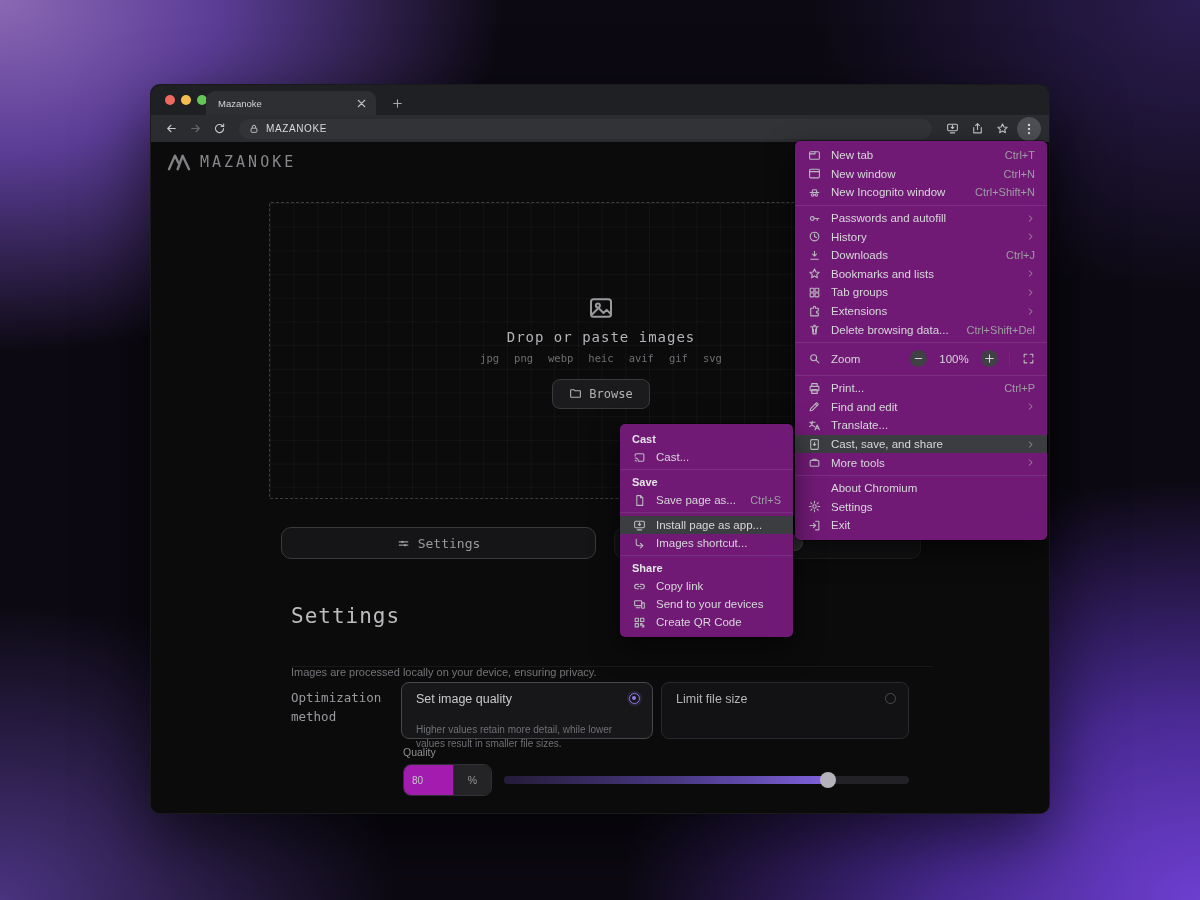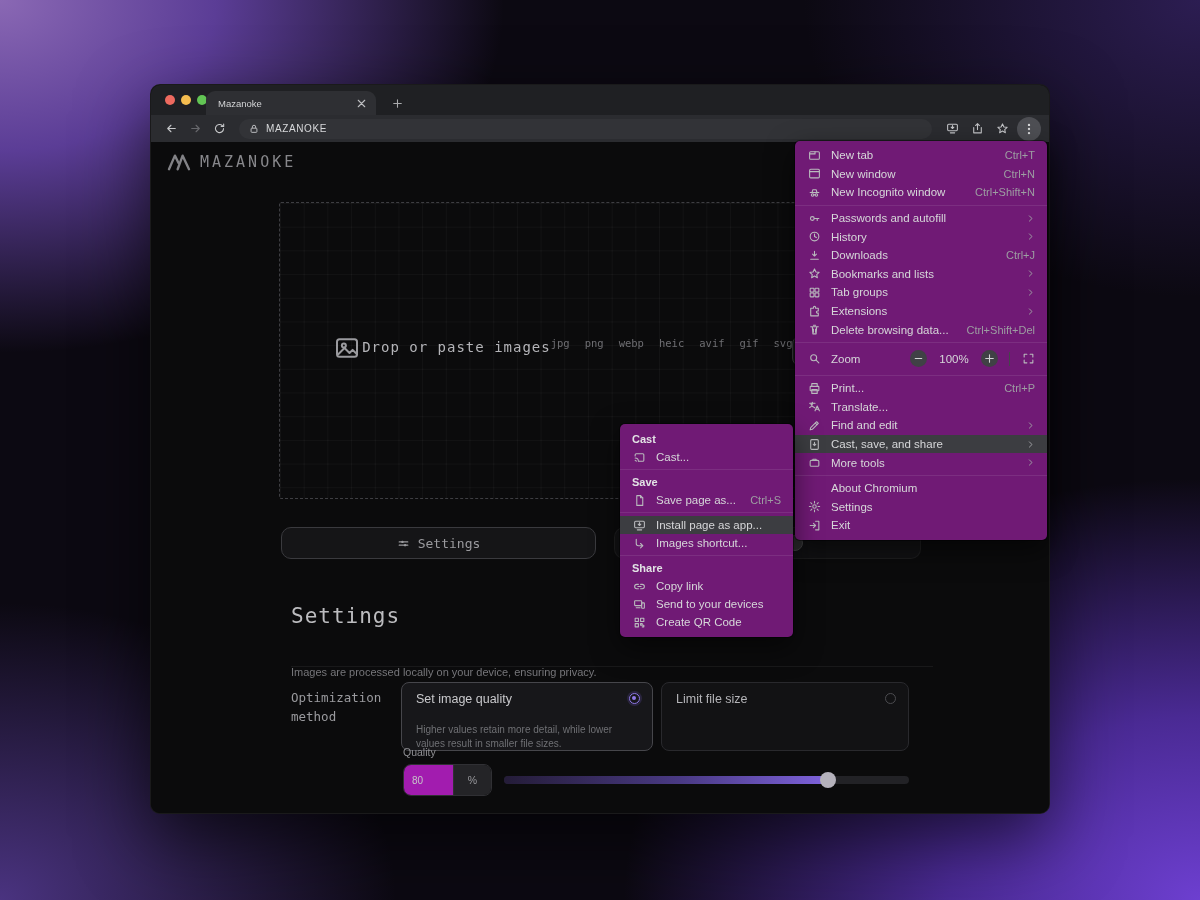--- a/index.html
+++ b/index.html
@@ -31,40 +31,40 @@
   .urlbar{flex:1;height:20px;margin:0 10px 0 8px;background:#323337;border-radius:10px;display:flex;align-items:center;padding:0 10px;}
   .url-text{font-size:10px;color:#d8d9db;letter-spacing:.6px;margin-left:7px;}
   .tb-right{display:flex;align-items:center;gap:4px;}
   .tb-ic{width:21px;height:21px;display:flex;align-items:center;justify-content:center;color:#c3c4c7;}
   .menu-btn{width:24px;height:24px;border-radius:50%;background:#4e4f54;display:flex;align-items:center;justify-content:center;color:#d9dadc;}
 
   
   .page{position:relative;height:671px;background:#0b0b0c;}
   .brand{position:absolute;left:16px;top:10px;display:flex;align-items:center;gap:9px;color:#828286;}
   .brand-text{font-family:"DejaVu Sans Mono",monospace;font-size:15px;letter-spacing:3px;color:#87878b;}
-  .dropzone{position:absolute;left:128px;top:60px;width:664px;height:297px;border:1px dashed #3e3e42;border-radius:2px;
+  .dropzone{position:absolute;left:118px;top:60px;width:664px;height:297px;border:1px dashed #3e3e42;border-radius:2px;
     background-image:linear-gradient(rgba(255,255,255,.035) 1px,transparent 1px),linear-gradient(90deg,rgba(255,255,255,.035) 1px,transparent 1px);
-    background-size:23.7px 23.7px;display:flex;flex-direction:row;align-items:center;justify-content:center;box-sizing:border-box;}
+    background-size:23.7px 23.7px;display:flex;flex-direction:column;align-items:center;justify-content:center;box-sizing:border-box;}
   .dz-icon{color:#9a9a9e;margin-bottom:6px;}
   .dz-title{font-family:"DejaVu Sans Mono",monospace;font-size:14px;color:#b4b4b8;letter-spacing:1px;margin-bottom:7px;}
   .dz-formats{display:flex;gap:15px;margin-bottom:15px;}
   .dz-fmt{font-family:"DejaVu Sans Mono",monospace;font-size:10.5px;color:#6e6e72;}
   .browse-btn{display:flex;align-items:center;gap:7px;padding:7px 16px;border:1px solid #3a3a3e;border-radius:8px;
     background:#1b1b1d;color:#b2b2b6;font-family:"DejaVu Sans Mono",monospace;font-size:12px;}
   .actions-row{position:absolute;left:0;top:385px;width:100%;height:32px;}
   .pill-btn{position:absolute;height:32px;border:1px solid #3a3a3e;border-radius:10px;background:#151517;
     display:flex;align-items:center;justify-content:center;gap:8px;color:#9a9a9e;font-family:"DejaVu Sans Mono",monospace;font-size:13px;box-sizing:border-box;}
   .btn-settings{left:130px;width:315px;}
   .btn-secondary{left:463px;width:307px;border-color:rgba(255,255,255,.05);background:#121214;}
   .count-badge{position:absolute;left:172px;top:7px;width:16px;height:16px;border-radius:50%;background:#323234;border:1px solid #4a4a4c;box-sizing:border-box;}
   .settings-title{position:absolute;left:140px;top:462px;font-family:"DejaVu Sans Mono",monospace;font-size:21px;color:#bcbcbf;letter-spacing:1px;}
   .settings-sub{position:absolute;left:140px;top:524px;font-size:11px;color:#76767a;}
   .sec-divider{position:absolute;left:140px;top:524px;width:642px;height:1px;background:rgba(255,255,255,.06);}
   .opt-label{position:absolute;left:140px;top:547px;width:110px;font-family:"DejaVu Sans Mono",monospace;font-size:12.5px;line-height:1.5;color:#9a9a9e;}
-  .opt-card{position:absolute;top:540px;height:69px;border-radius:8px;box-sizing:border-box;padding:9px 14px;}
+  .opt-card{position:absolute;top:540px;height:57px;border-radius:8px;box-sizing:border-box;padding:9px 14px;}
   .card-1{left:250px;width:252px;background:#17171a;border:1px solid #46464b;}
   .card-2{left:510px;width:248px;background:#121214;border:1px solid #29292d;}
   .card-title{font-size:12.5px;color:#c9c9cc;}
   .card-desc{font-size:10px;color:#6f7074;line-height:1.35;margin-top:17px;width:200px;}
   .radio{position:absolute;right:12px;top:10px;width:11px;height:11px;border-radius:50%;box-sizing:border-box;}
   .radio.sel{border:1.5px solid #8f78e8;box-shadow:0 0 0 2px rgba(130,100,230,.18);}
   .radio.sel::after{content:"";position:absolute;left:2px;top:2px;width:4px;height:4px;border-radius:50%;background:#8f78e8;}
   .radio.unsel{border:1.5px solid #4c4c50;}
   .quality-label{position:absolute;left:252px;top:604px;font-size:10.5px;color:#8f8f93;}
   .quality-input{position:absolute;left:252px;top:622px;width:89px;height:32px;border:1px solid #303034;border-radius:8px;overflow:hidden;display:flex;box-sizing:border-box;}
@@ -438,42 +438,42 @@
         </svg>
       </span>
       <span class="ml">Print...</span>
       <span class="mr">
         <span class="msc">Ctrl+P</span>
       </span>
     </div>
     <div class="menu-row">
       <span class="mi">
         <svg width="13" height="13" viewBox="0 0 24 24" fill="none" stroke="currentColor" stroke-width="2" stroke-linecap="round" stroke-linejoin="round">
+          <path d="M4 20l1-4L16 5l3 3L8 19z"></path>
+          <path d="M13.5 7.5l3 3"></path>
+        </svg>
+      </span>
+      <span class="ml">Find and edit</span>
+      <span class="mr">
+        <span class="chev">
+          <svg width="9" height="9" viewBox="0 0 24 24" fill="none" stroke="currentColor" stroke-width="2.6" stroke-linecap="round">
+            <path d="M9 5l7 7-7 7"></path>
+          </svg>
+        </span>
+      </span>
+    </div>
+    <div class="menu-row">
+      <span class="mi">
+        <svg width="13" height="13" viewBox="0 0 24 24" fill="none" stroke="currentColor" stroke-width="2" stroke-linecap="round" stroke-linejoin="round">
           <path d="M3 6h10M8 4v2c0 4-2.5 7-5 8M5.5 8c1.5 3 4 5.5 7 6.5"></path>
           <path d="M13 20l4-9 4 9M14.5 17h5"></path>
         </svg>
       </span>
       <span class="ml">Translate...</span>
       <span class="mr"></span>
-    </div>
-    <div class="menu-row">
-      <span class="mi">
-        <svg width="13" height="13" viewBox="0 0 24 24" fill="none" stroke="currentColor" stroke-width="2" stroke-linecap="round" stroke-linejoin="round">
-          <path d="M4 20l1-4L16 5l3 3L8 19z"></path>
-          <path d="M13.5 7.5l3 3"></path>
-        </svg>
-      </span>
-      <span class="ml">Find and edit</span>
-      <span class="mr">
-        <span class="chev">
-          <svg width="9" height="9" viewBox="0 0 24 24" fill="none" stroke="currentColor" stroke-width="2.6" stroke-linecap="round">
-            <path d="M9 5l7 7-7 7"></path>
-          </svg>
-        </span>
-      </span>
     </div>
     <div class="menu-row hl">
       <span class="mi">
         <svg width="13" height="13" viewBox="0 0 24 24" fill="none" stroke="currentColor" stroke-width="2" stroke-linecap="round" stroke-linejoin="round">
           <rect x="5" y="3" width="14" height="18" rx="2"></rect>
           <path d="M12 8v6M9.5 11.5L12 14l2.5-2.5"></path>
         </svg>
       </span>
       <span class="ml">Cast, save, and share</span>
       <span class="mr">

